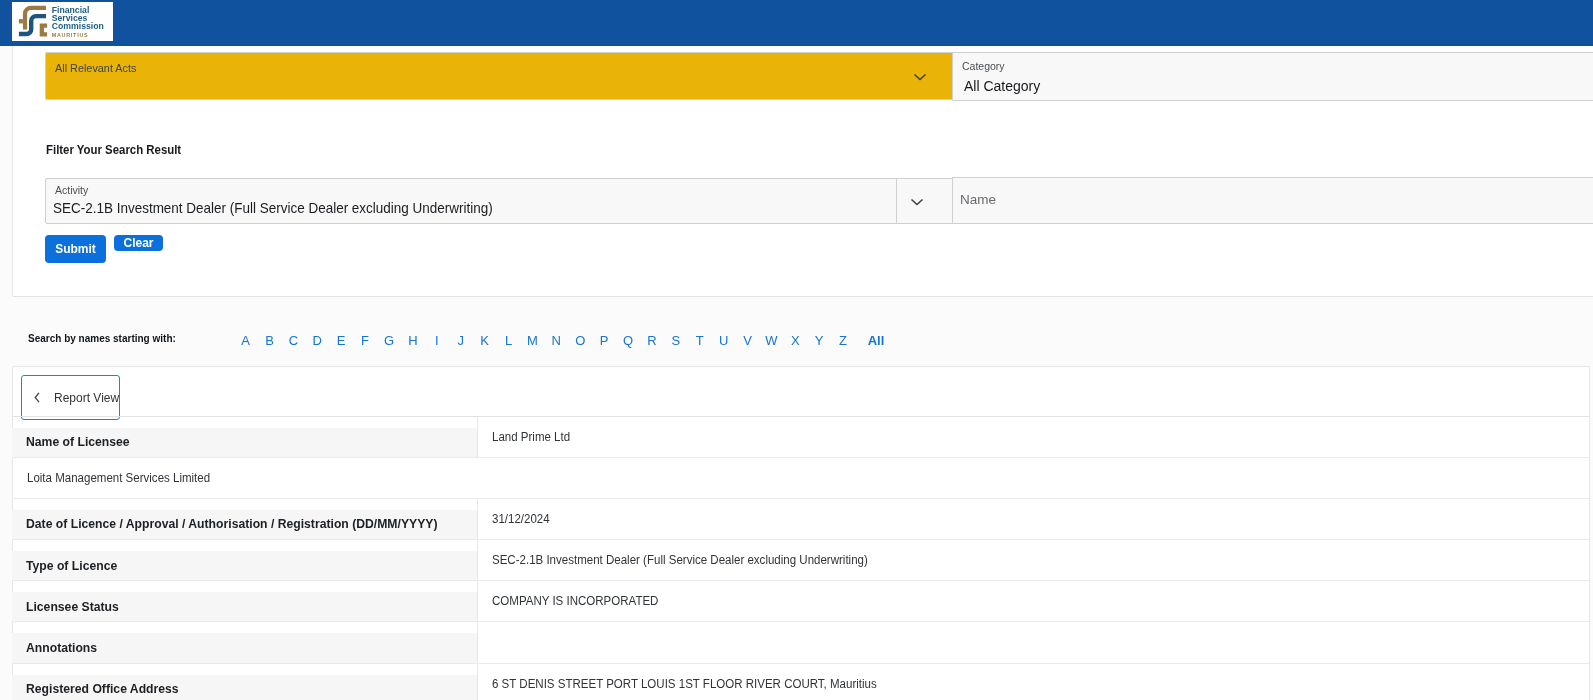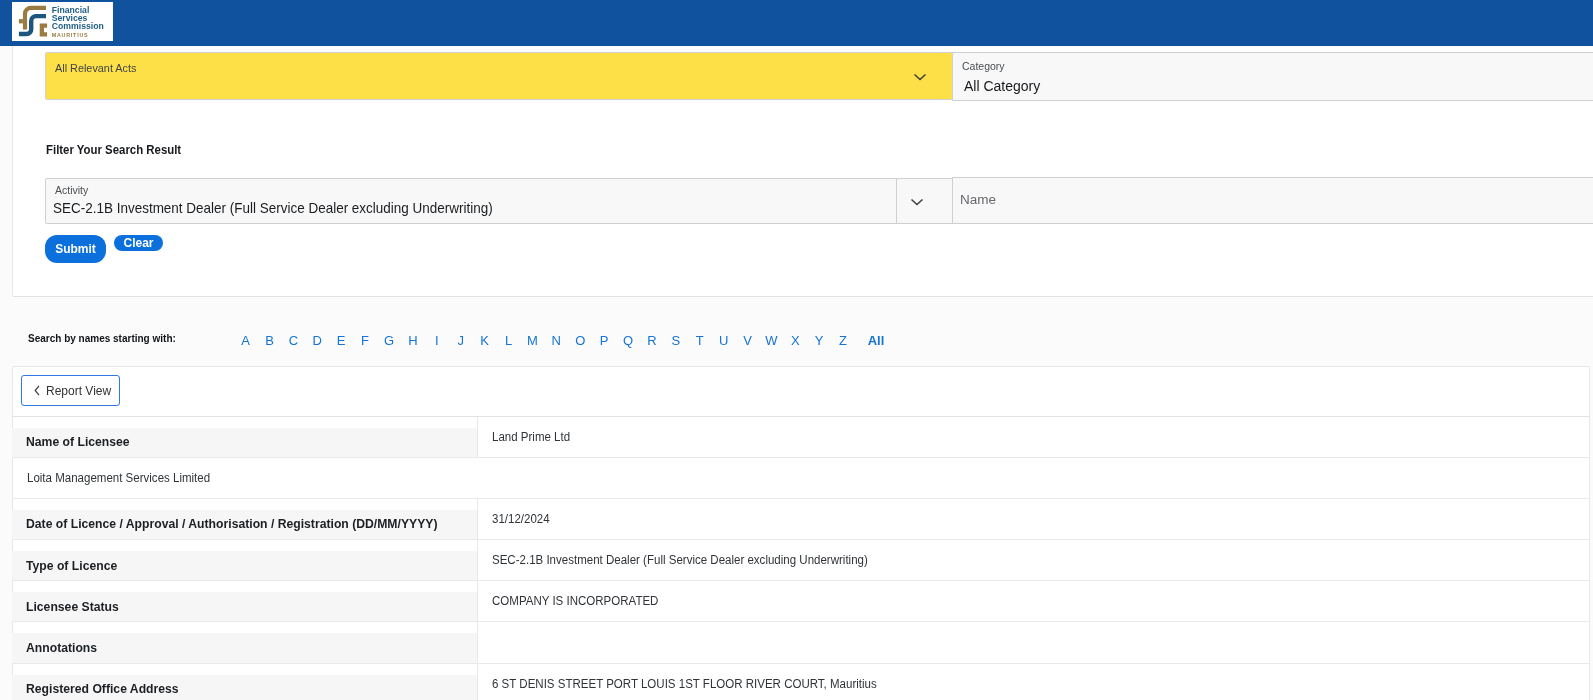--- a/index.html
+++ b/index.html
@@ -6,44 +6,44 @@
 html,body { width:1593px; height:700px; overflow:hidden; }
 body { font-family:"Liberation Sans", sans-serif; background:#fbfbfb; position:relative; }
 .abs { position:absolute; }
 
 .header { left:0; top:0; width:1593px; height:46px; background:#11529e; }
 .logobox { left:12px; top:2px; width:101px; height:39px; background:#fff; }
 
 .card1 { left:12px; top:46px; width:1581px; height:251px; background:#fff;
   border-left:1px solid #e8e8e8; border-bottom:1px solid #e3e3e3; border-bottom-left-radius:2px; }
 
-.sel1 { left:45px; top:52px; width:1040px; height:48px; background:#fde047; border:1px solid #d0d0d0; border-radius:2px; }
+.sel1 { left:45px; top:52px; width:1040px; height:48px; background:#eab308; border:1px solid #d0d0d0; border-radius:2px; }
 .sel1 .txt { position:absolute; left:8.5px; top:8px; font-size:11.8px; color:#3f4347; transform:scaleX(.92); transform-origin:left top; }
 .cat { left:952px; top:52px; width:722px; height:49px; background:#f8f8f8; border:1px solid #d0d0d0; border-right:none; border-radius:2px 0 0 2px; }
 .flabel { position:absolute; font-size:10.5px; color:#4a4e52; }
 .fvalue { position:absolute; font-size:14px; color:#17191c; }
 
 .title1 { left:46px; top:143px; font-size:12px; font-weight:bold; color:#17191d; transform:scaleX(.95); transform-origin:left top; }
 
 .sel2 { left:45px; top:178px; width:1055px; height:46px; background:#f8f8f8; border:1px solid #d0d0d0; border-radius:2px; }
 .sel2 .sep { position:absolute; left:850px; top:0; width:1px; height:44px; background:#d0d0d0; }
 .name { left:952px; top:177px; width:642px; height:47px; background:#f8f8f8; border:1px solid #d0d0d0; border-right:none; }
 .name .txt { position:absolute; left:7px; top:14px; font-size:13.5px; color:#66696d; }
 
-.btn { border:none; border-radius:12px; background:#0b70dc; color:#fff; font-weight:bold; font-size:12px;
+.btn { border:none; border-radius:4px; background:#0b70dc; color:#fff; font-weight:bold; font-size:12px;
   font-family:"Liberation Sans", sans-serif; display:flex; align-items:center; justify-content:center; }
 .submit { left:45px; top:235px; width:61px; height:28px; }
 .clear { left:114px; top:235px; width:49px; height:16px; }
 .alabel { position:absolute; left:28px; top:333px; font-size:10px; font-weight:bold; color:#101418; white-space:nowrap; }
 .letter { position:absolute; top:332.5px; width:20px; text-align:center; font-size:13px; color:#1574d4; }
 .letter.all { font-weight:bold; }
 
 .panel2 { left:12px; top:366px; width:1578px; height:400px; background:#fff; border:1px solid #e7e7e7; border-radius:2px; }
-.rbtn { left:21px; top:375px; width:99px; height:31px; background:#fff; border:1px solid #3079e3; border-radius:3px;
-  display:flex; align-items:center; font-size:12px; color:#333; white-space:nowrap; }
+.rbtn { left:21px; top:375px; width:99px; height:45px; background:#fff; border:1px solid #3079e3; border-radius:3px;
+  display:flex; align-items:center; font-size:12px; color:#333; white-space:nowrap;gap:8px; }
 .rbtn svg { margin-left:12px; margin-right:6px; flex:none; }
 
 .tbl { left:12px; top:415.5px; width:1578px; border-top:1px solid #e2e2e2; }
 .row { display:flex; width:100%; height:41.2px; border-bottom:1px solid #eaeaea; }
 .row .lc { width:465px; background:#f6f6f6; display:flex; align-items:center; padding-left:14px;
   font-size:12.2px; font-weight:bold; color:#1c1f23;margin-top:11px; }
 .row .vc { flex:1; border-left:1px solid #e8e8e8; display:flex; align-items:center; padding-left:14px; }
 .vs { transform:scaleX(.96); transform-origin:left center; display:inline-block; white-space:nowrap; 
   font-size:12px; color:#303438; }
 </style>

